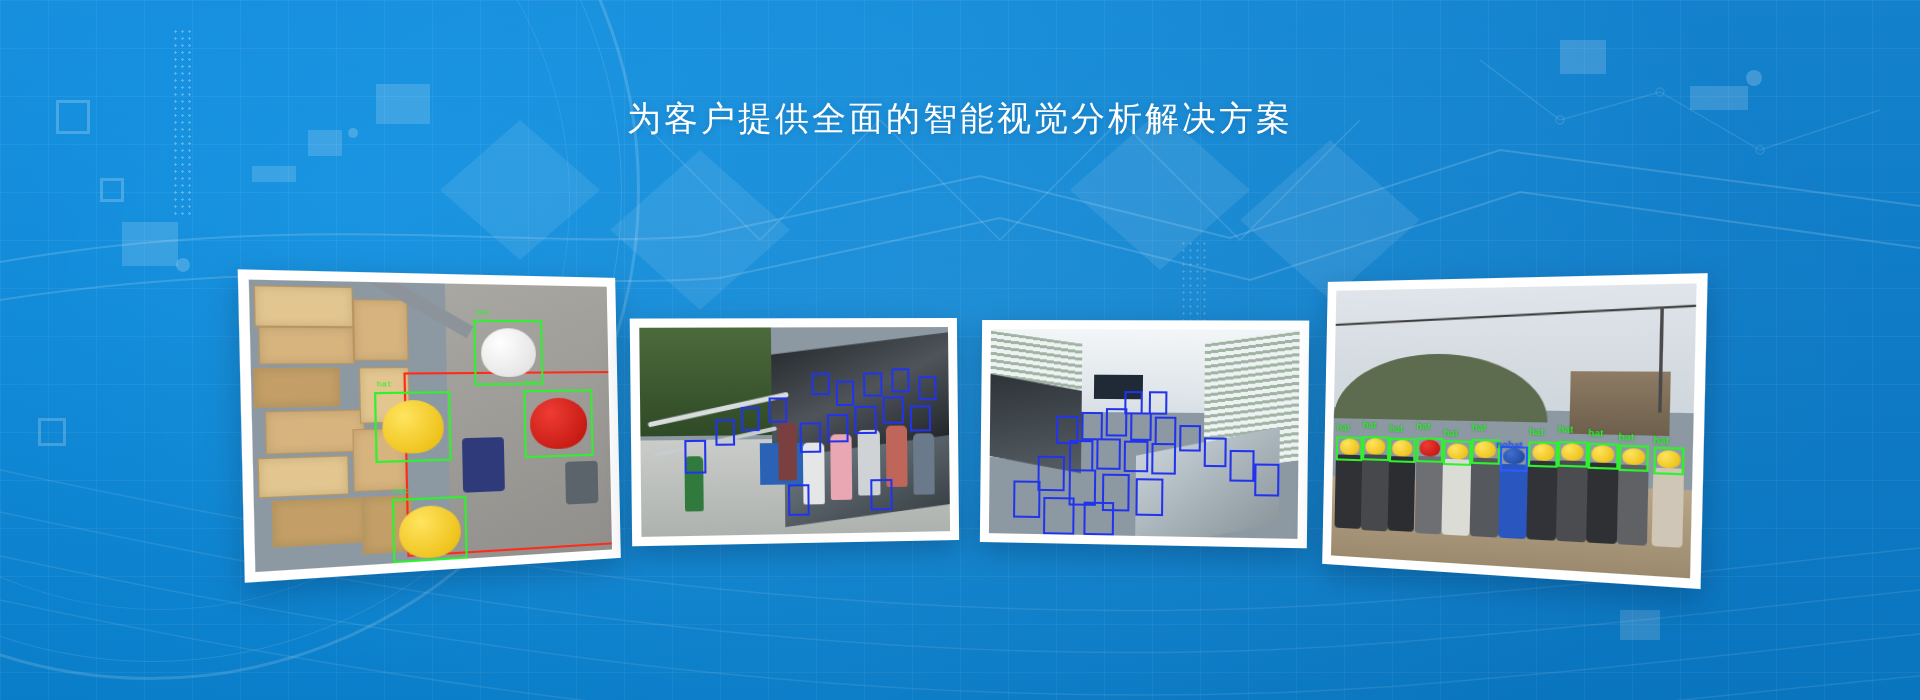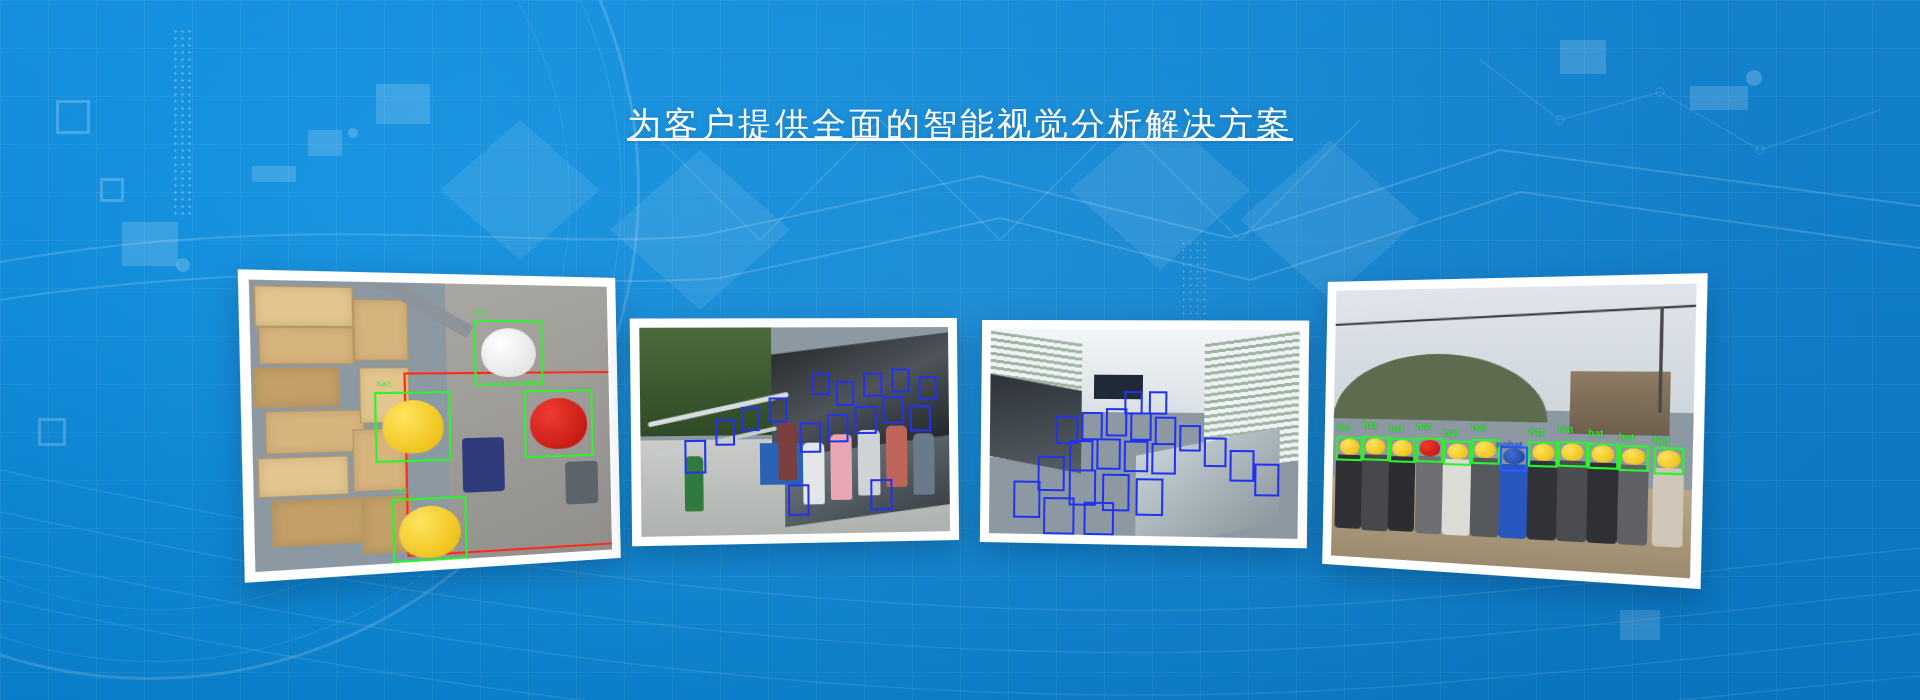--- a/index.html
+++ b/index.html
@@ -73,28 +73,27 @@
   }
   .title {
     color:#ffffff;
     font-size:52px;
     font-weight:bold;
     letter-spacing:2px;
     line-height:1.15;
     text-shadow:0 2px 10px rgba(0,40,80,.28);
   }
   .subtitle {
-    margin-top:26px;
+    margin-top:20px;
     color:#ffffff;
     font-size:34px;
     font-weight:normal;
     letter-spacing:3px;
     line-height:1.2;
     text-shadow:0 1px 6px rgba(0,40,80,.22);
-    text-decoration:underline;
   }
 
   
   .strip {
     position:absolute;
     left:0; right:0; top:300px;
     height:300px;
     z-index:5;
   }
   .card {

